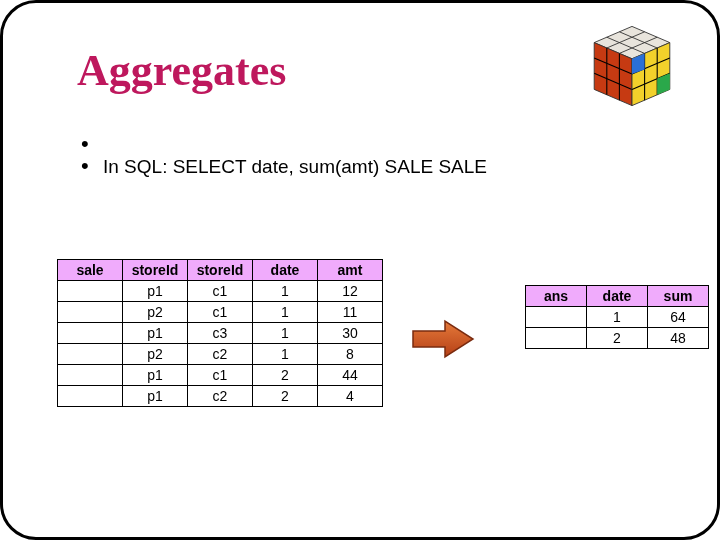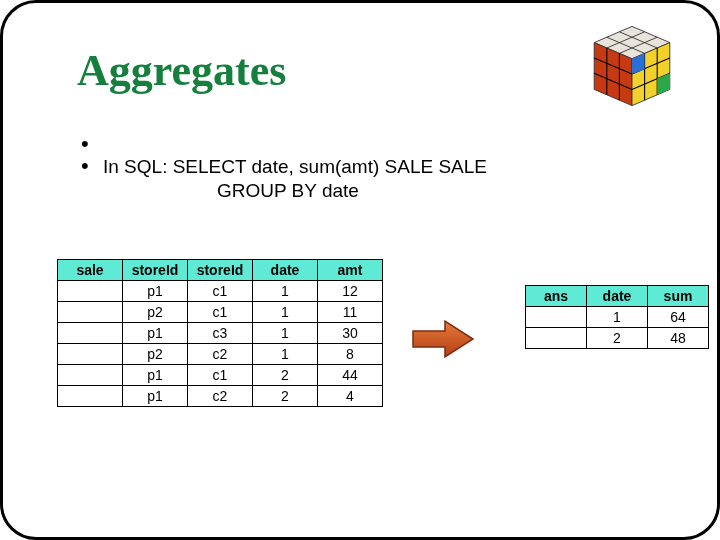--- a/index.html
+++ b/index.html
@@ -20,21 +20,21 @@
     overflow: hidden;
     background: #fff;
   }
   .title {
     position: absolute;
     top: 42px;
     left: 74px;
     font-family: Georgia, 'Times New Roman', serif;
     font-weight: bold;
     font-size: 44px;
-    color: #15803d;
+    color: #be185d;
   }
   .bullets {
     position: absolute;
     top: 130px;
     left: 78px;
     font-size: 19px;
     color: #000;
     line-height: 1.25;
   }
   .b-row { display: flex; }
@@ -65,21 +65,21 @@
     font-family: Arial, Helvetica, sans-serif;
     font-size: 14px;
   }
   th, td {
     border: 1px solid #000;
     padding: 1px 6px;
     height: 18px;
     text-align: center;
   }
   th {
-    background: #5eead4;
+    background: #f0abfc;
     font-weight: bold;
   }
   .sale-table { position: absolute; top: 0; left: 0; }
   .sale-table th, .sale-table td { min-width: 52px; }
   .sale-table .col-sale { min-width: 44px; }
 
   .ans-table { position: absolute; top: 26px; left: 468px; }
   .ans-table th, .ans-table td { min-width: 48px; }
 
   .arrow {
@@ -127,21 +127,20 @@
   <div class="bullets">
     <div class="b-row">
       <div class="b-dot">•</div>
     </div>
     <div class="b-row">
       <div class="b-dot">•</div>
       <div>In SQL:  SELECT date, sum(amt) SALE SALE</div>
     </div>
     <div class="b-row">
       <div class="b-dot"></div>
-      <div class="b-indent">GROUP BY date</div>
     </div>
   </div>
 
   <div class="tables-area">
 
     <table class="sale-table">
       <thead>
         <tr>
           <th class="col-sale">sale</th>
           <th>storeId</th>

